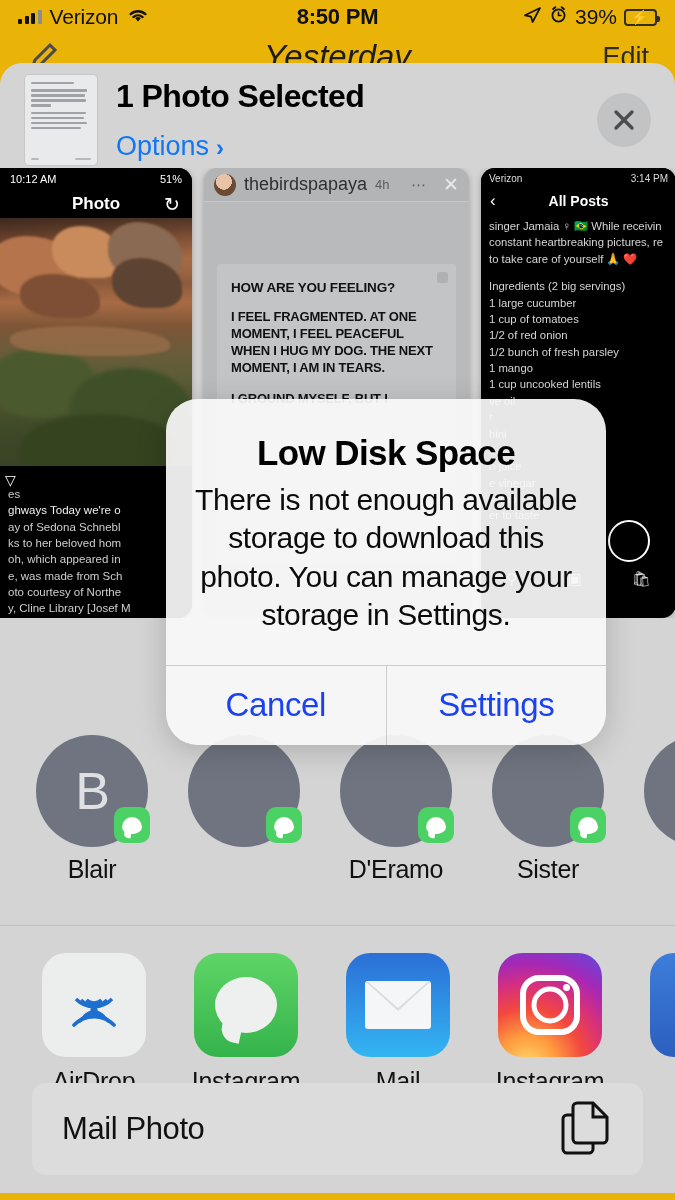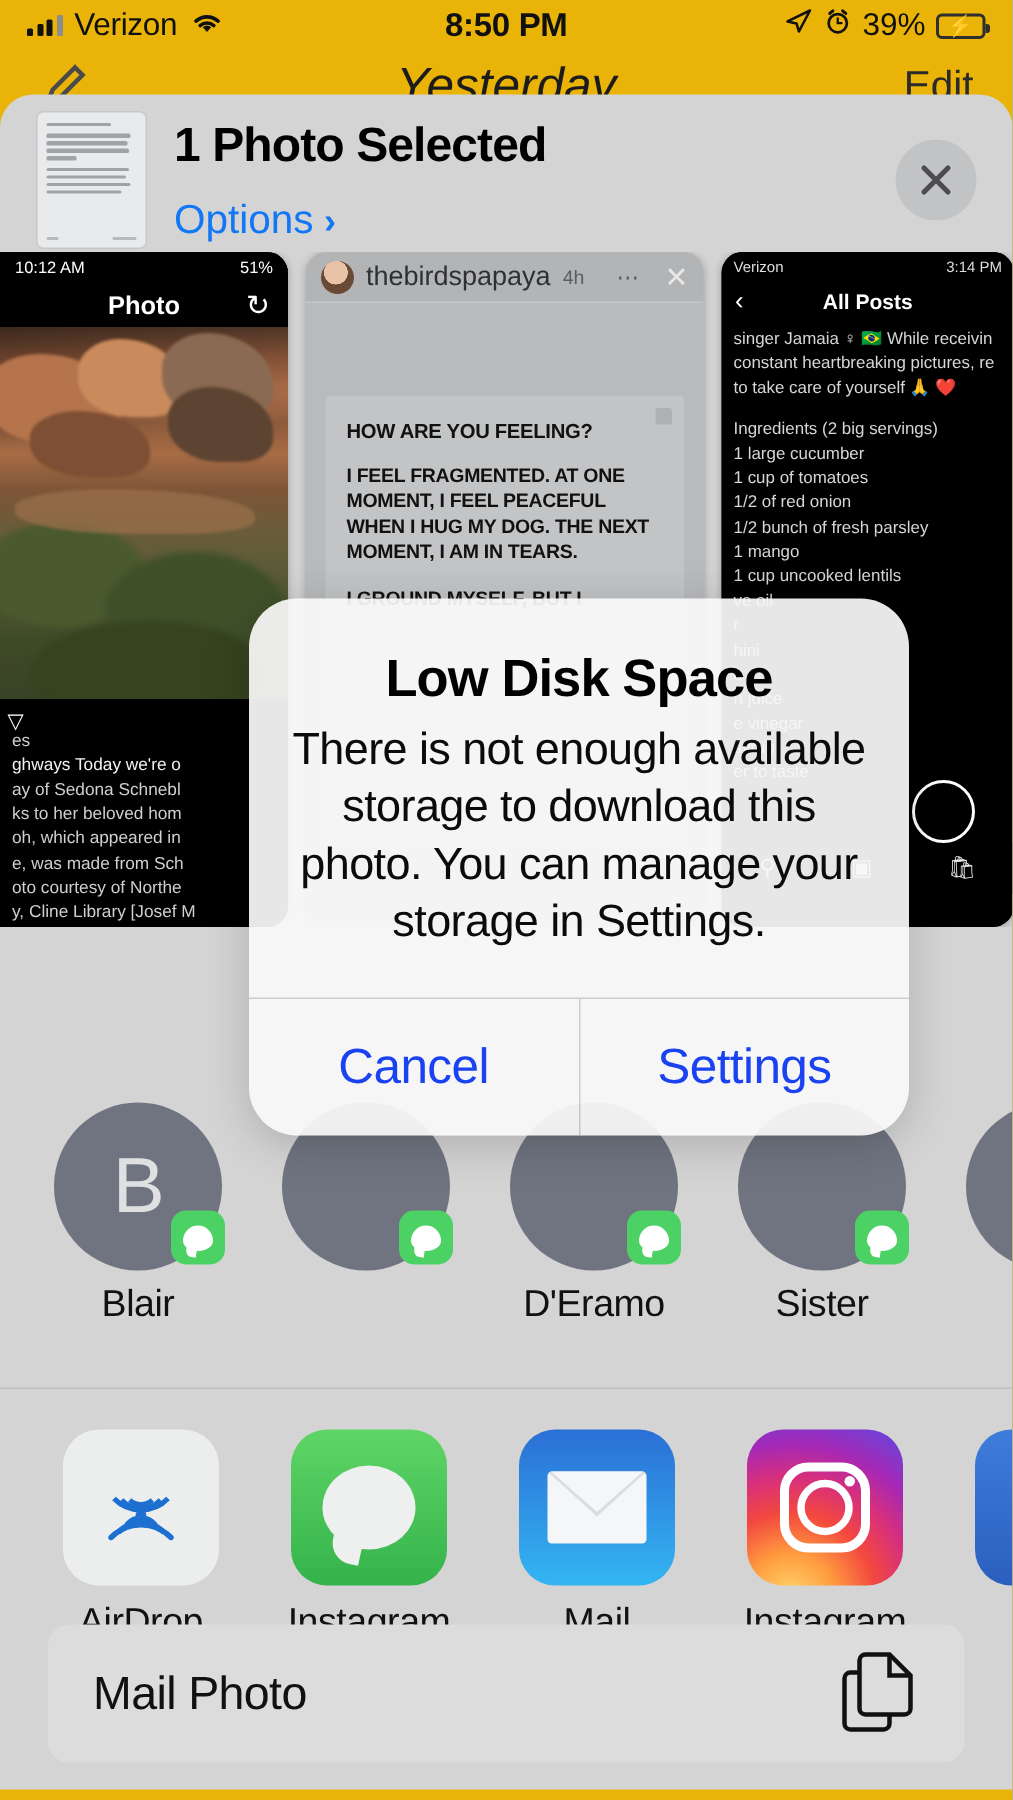--- a/index.html
+++ b/index.html
@@ -281,21 +281,21 @@
     border-radius: 32px;
     overflow:hidden;
     box-shadow: 0 6px 30px rgba(0,0,0,.18);
     margin-left: 48px;
   }
   .alert-body { padding: 34px 26px 30px 26px; text-align:center; }
   .alert-title { font-size: 35px; font-weight: 700; color:#000;
                  letter-spacing:-0.6px; margin-bottom: 8px; }
   .alert-msg { font-size: 30px; color:#0b0b0b; line-height: 1.28;
                letter-spacing:-0.4px; }
-  .alert-btns { display:flex; border-top: 1px solid rgba(60,60,67,0.22); height: 92px; }
+  .alert-btns { display:flex; border-top: 1px solid rgba(60,60,67,0.22); height: 80px; }
   .alert-btn { flex:1; display:flex; align-items:center; justify-content:center;
                font-size: 33px; color:#1a42f0; letter-spacing:-0.4px; }
   .alert-btn + .alert-btn { border-left: 1px solid rgba(60,60,67,0.22); }
 </style>
 </head>
 <body>
 
 <div class="screen">
 
   <div class="statusbar">

